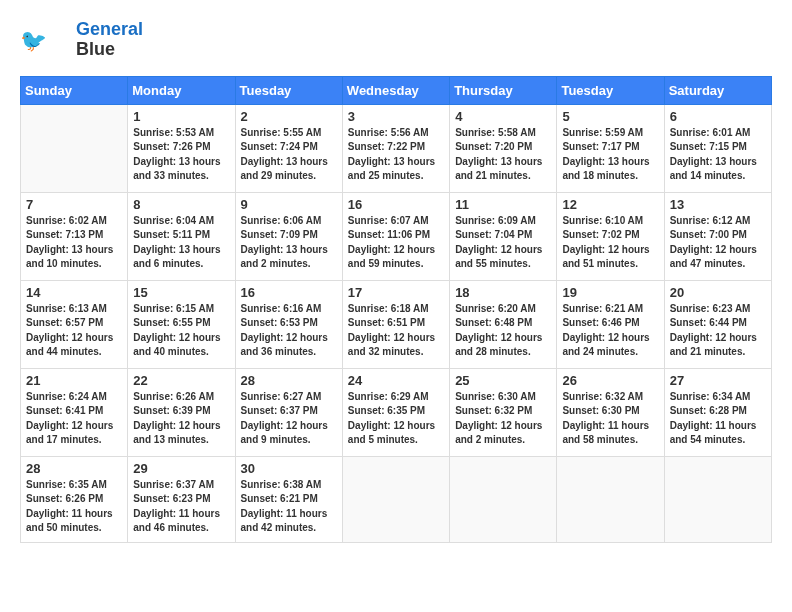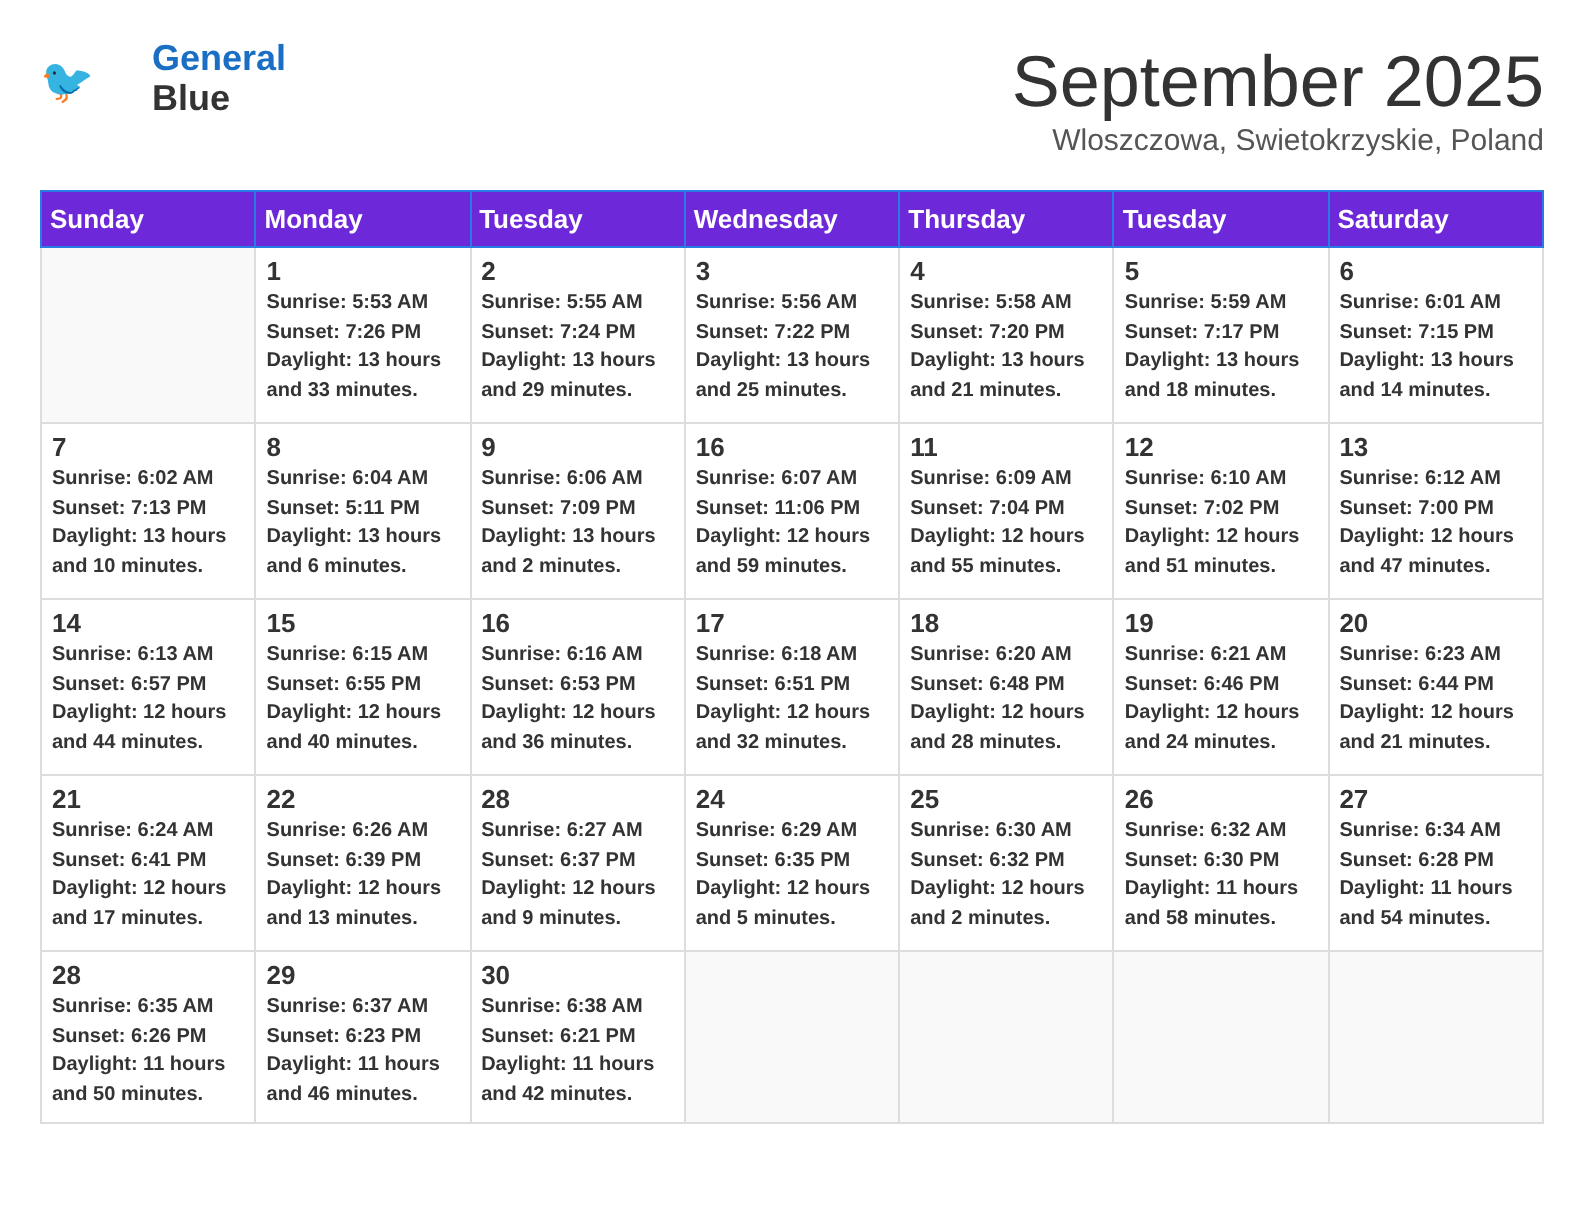--- a/index.html
+++ b/index.html
@@ -46,21 +46,21 @@
     .subtitle {
       font-size: 15px;
       color: #555;
     }
     .calendar {
       width: 100%;
       border-collapse: collapse;
       border: 1px solid #ccc;
     }
     .calendar th {
-      background: #6d28d9;
+      background: #3b82f6;
       color: #fff;
       font-size: 13px;
       font-weight: bold;
       padding: 6px 4px;
       text-align: left;
       border: 1px solid #2a7ae4;
     }
     .calendar td {
       width: calc(100%/7);
       vertical-align: top;
@@ -96,24 +96,20 @@
 <div class="header">
   <div class="logo">
     <svg class="logo-bird" viewBox="0 0 36 36" xmlns="http://www.w3.org/2000/svg">
       <text y="28" font-size="28">🐦</text>
     </svg>
     <div class="logo-text">
       <span style="color:#1a6fc4">General</span><br>
       <span style="color:#333">Blue</span>
     </div>
   </div>
-  <div class="title-block">
-    <div class="month-title">September 2025</div>
-    <div class="subtitle">Wloszczowa, Swietokrzyskie, Poland</div>
-  </div>
 </div>
 
 <table class="calendar">
   <thead>
     <tr id="header-row">
         <th>Sunday</th>
         <th>Monday</th>
         <th>Tuesday</th>
         <th>Wednesday</th>
         <th>Thursday</th>

